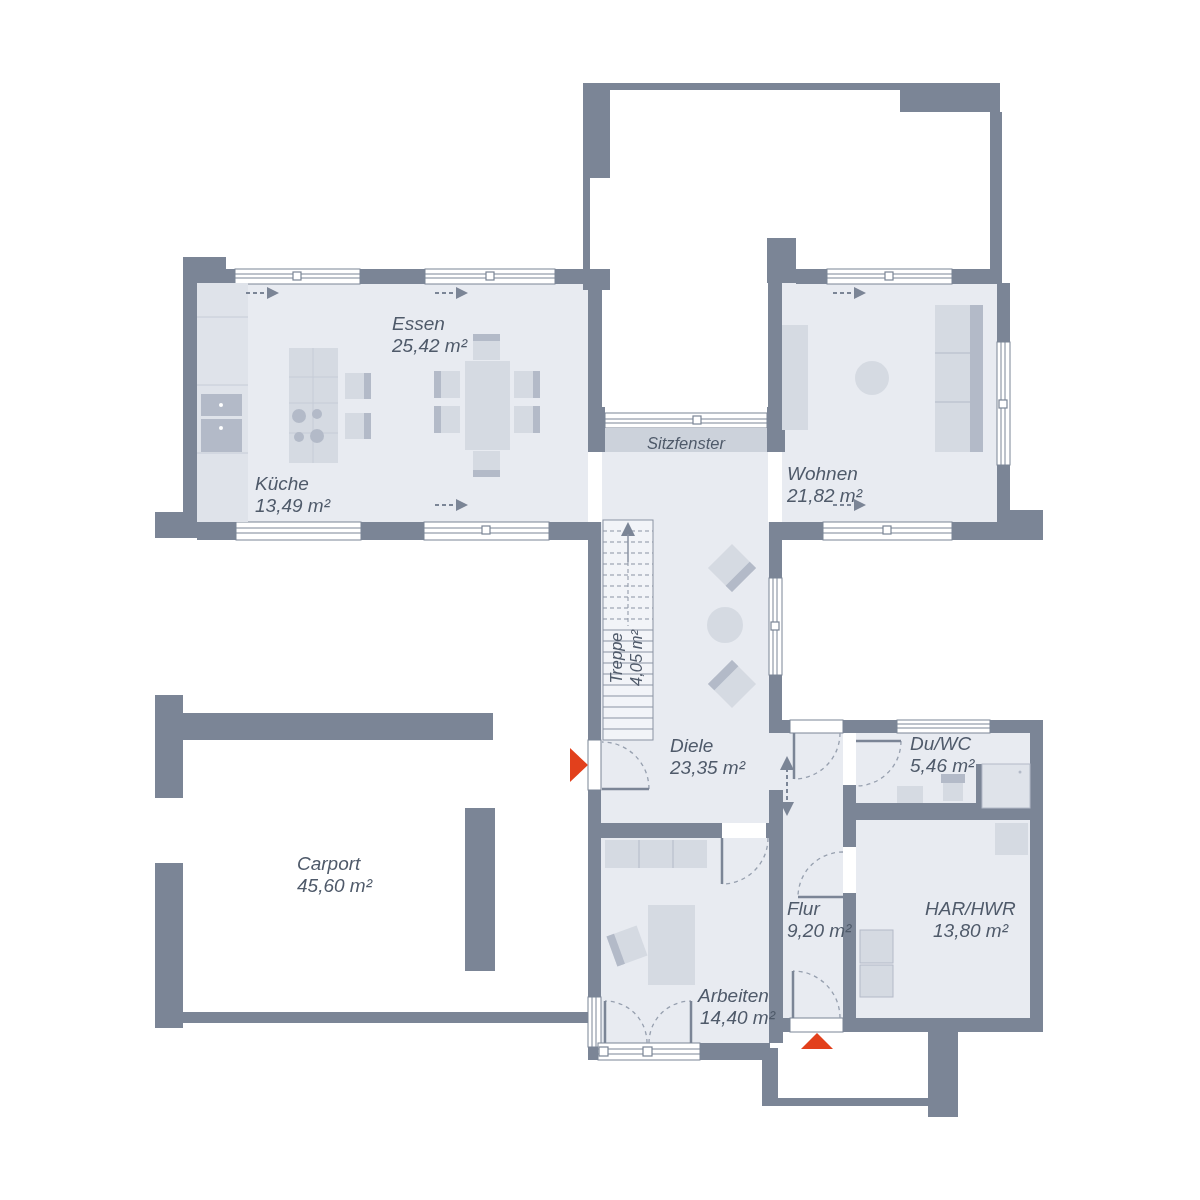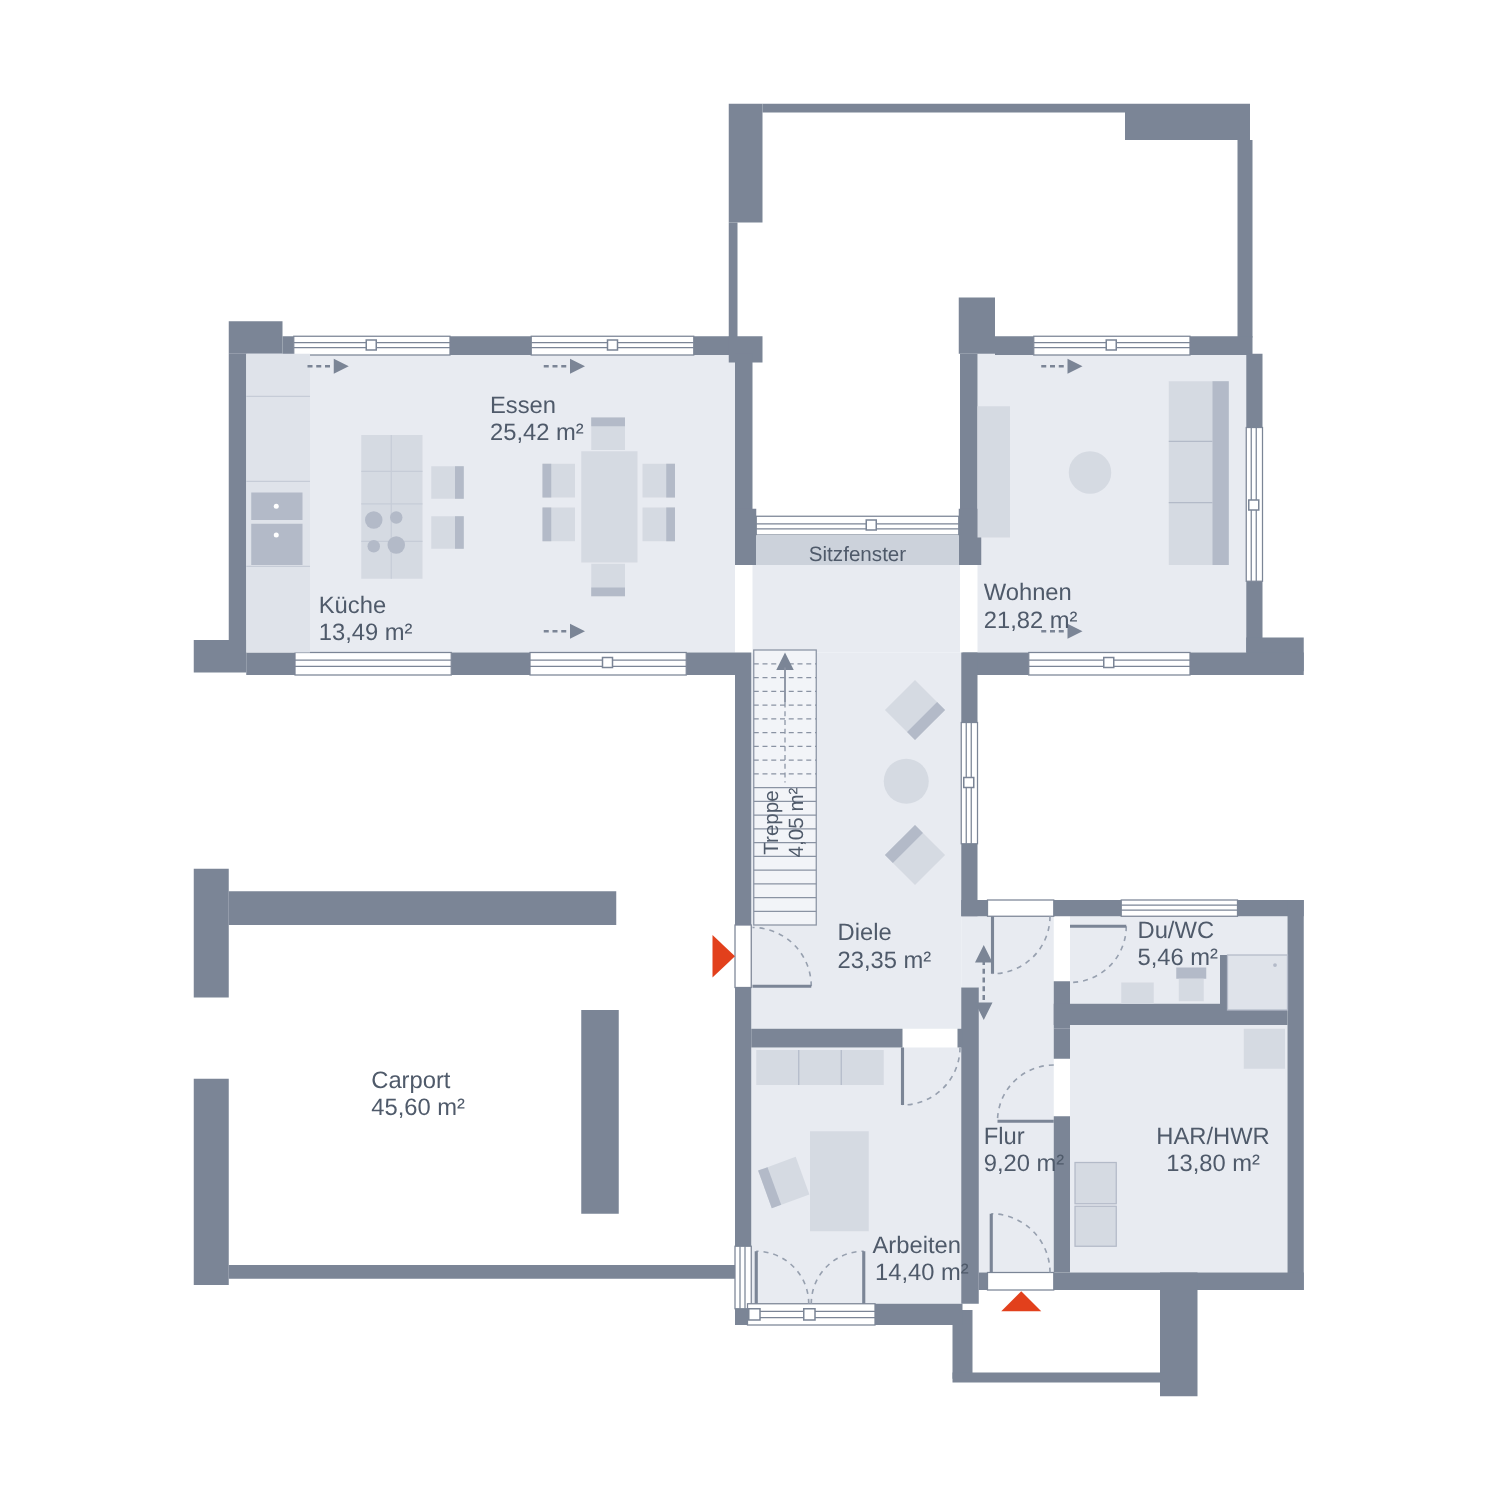--- a/index.html
+++ b/index.html
@@ -1,16 +1,16 @@
 <!DOCTYPE html>
 <html style="--wall: #7b8596; --room: #e8ebf1; --furn: #d5dae2; --furnD: #b3bac8; --furnL: #dfe3ea; --seat: #ccd2db; --stair: #f2f4f8; --line: #8a93a3; --gridl: #c6ccd7; --arc: #97a0af; --text: #4f5a6a; --red: #e2401c;"><head>
 <meta charset="utf-8">
 <style>
   html,body{margin:0;padding:0;background:#fff;}
-  .stage{width:1200px;height:1200px;position:relative;background:#fff;}
+  .stage{width:1200px;height:1200px;position:relative;background:#fff;font-style:italic;}
   .wall{fill:var(--wall);}
   .room{fill:var(--room);}
   .furn{fill:var(--furn);}
   .furnD{fill:var(--furnD);}
   .furnL{fill:var(--furnL);}
   .seatband{fill:var(--seat);}
   .stairF{fill:var(--stair);stroke:var(--line);stroke-width:1;}
   .win{fill:#fff;stroke:var(--wall);stroke-width:1;}
   .winline{stroke:var(--wall);stroke-width:1;fill:none;}
   .winsq{fill:#fff;stroke:var(--wall);stroke-width:1.2;}

